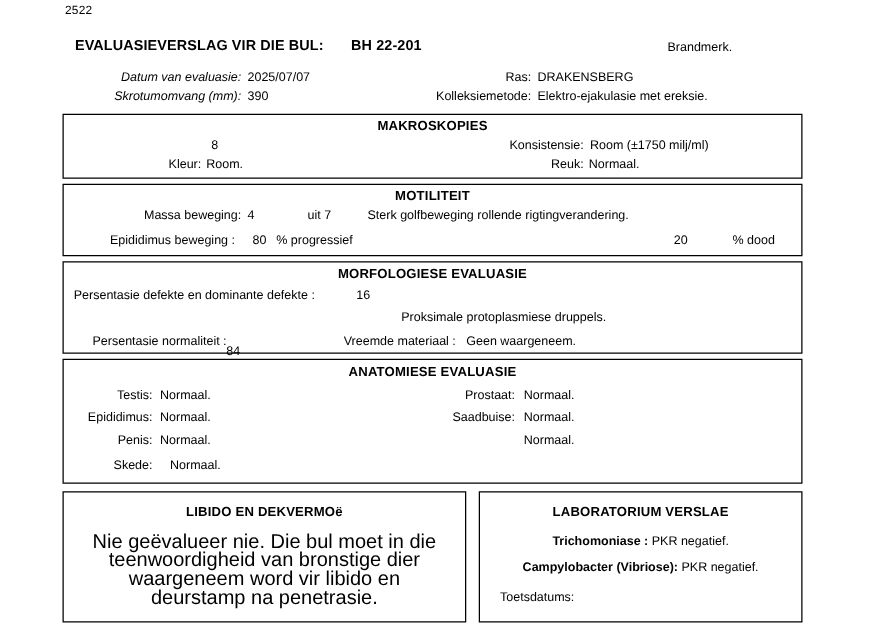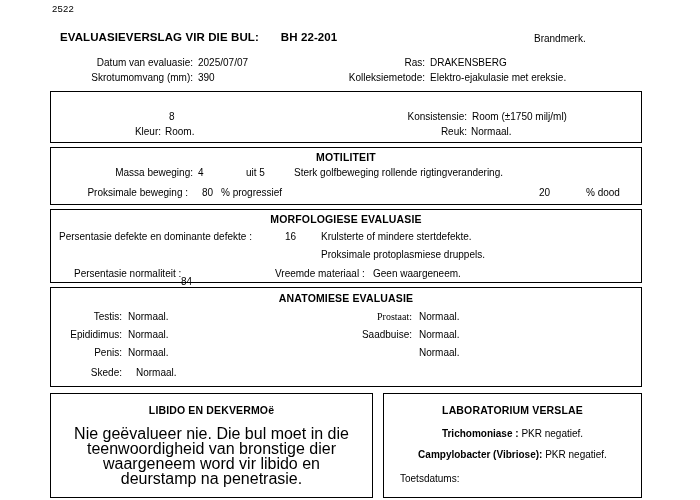--- a/index.html
+++ b/index.html
@@ -67,21 +67,21 @@
     text-align: right;
     white-space: nowrap;
   }
   .hdr-value {
     position: absolute;
     text-align: left;
     white-space: nowrap;
   }
 
   
-  .hdr-l-label { right: 507px; }      
+  .hdr-l-label { right: 507px; font-style: italic; }      
   .hdr-l-value { left: 198px; }
 
   
   .hdr-r-label { right: 275px; }      
   .hdr-r-value { left: 430px; }
 
   .row-date { top: 56px; left: 0; width: 700px; }
   .row-scrotum { top: 71px; left: 0; width: 700px; }
 
   
@@ -178,55 +178,55 @@
   </div>
 
   <div class="hdr-line row-scrotum">
     <span class="hdr-label hdr-l-label">Skrotumomvang (mm):</span>
     <span class="hdr-value hdr-l-value">390</span>
     <span class="hdr-label hdr-r-label">Kolleksiemetode:</span>
     <span class="hdr-value hdr-r-value">Elektro-ejakulasie met ereksie.</span>
   </div>
 
   <div class="box" id="box-makroskopies">
+    <div class="box-title" style="top:3px;">MAKROSKOPIES</div>
 
     <span class="cell" style="top:18px; left:118px;">8</span>
 
     <span class="cell-r" style="top:18px; left:286px; width:130px;">Konsistensie:</span>
     <span class="cell" style="top:18px; left:421px;">Room (±1750 milj/ml)</span>
 
     <span class="cell-r" style="top:33px; left:0px; width:110px;">Kleur:</span>
     <span class="cell" style="top:33px; left:114px;">Room.</span>
 
     <span class="cell-r" style="top:33px; left:286px; width:130px;">Reuk:</span>
     <span class="cell" style="top:33px; left:420px;">Normaal.</span>
   </div>
 
   <div class="box" id="box-motiliteit">
     <div class="box-title" style="top:3px;">MOTILITEIT</div>
 
     <span class="cell-r" style="top:18px; left:0px; width:142px;">Massa beweging:</span>
     <span class="cell" style="top:18px; left:147px;">4</span>
-    <span class="cell" style="top:18px; left:195px;">uit 5</span>
+    <span class="cell" style="top:18px; left:195px;">uit 7</span>
     <span class="cell" style="top:18px; left:243px;">Sterk golfbeweging rollende rigtingverandering.</span>
 
-    <span class="cell-r" style="top:38px; left:0px; width:137px;">Proksimale beweging :</span>
+    <span class="cell-r" style="top:38px; left:0px; width:137px;">Epididimus beweging :</span>
     <span class="cell" style="top:38px; left:151px;">80</span>
     <span class="cell" style="top:38px; left:170px;">% progressief</span>
 
     <span class="cell" style="top:38px; left:488px;">20</span>
     <span class="cell" style="top:38px; left:535px;text-align:center;">% dood</span>
   </div>
 
   <div class="box" id="box-morfologie">
     <div class="box-title" style="top:3px;">MORFOLOGIESE EVALUASIE</div>
 
     <span class="cell" style="top:20px; left:8px;">Persentasie defekte en dominante defekte :</span>
     <span class="cell" style="top:20px; left:234px;">16</span>
-    <span class="cell" style="top:20px; left:270px;">Krulsterte of mindere stertdefekte.</span>
 
     <span class="cell" style="top:38px; left:270px;">Proksimale protoplasmiese druppels.</span>
 
     <span class="cell" style="top:57px; left:8px;margin-left:15px;">Persentasie normaliteit :</span>
     <span class="cell" style="top:65px; left:130px;">84</span>
     <span class="cell" style="top:57px; left:224px;">Vreemde materiaal :</span>
     <span class="cell" style="top:57px; left:322px;">Geen waargeneem.</span>
   </div>
 
   <div class="box" id="box-anatomie">
@@ -237,21 +237,21 @@
 
     <span class="cell-r" style="top:40px; left:0px; width:71px;">Epididimus:</span>
     <span class="cell" style="top:40px; left:77px;">Normaal.</span>
 
     <span class="cell-r" style="top:58px; left:0px; width:71px;">Penis:</span>
     <span class="cell" style="top:58px; left:77px;">Normaal.</span>
 
     <span class="cell-r" style="top:78px; left:0px; width:71px;">Skede:</span>
     <span class="cell" style="top:78px; left:85px;">Normaal.</span>
 
-    <span class="cell-r" style="top:22px; left:230px; width:131px;font-family:Liberation Serif, serif;">Prostaat:</span>
+    <span class="cell-r" style="top:22px; left:230px; width:131px;">Prostaat:</span>
     <span class="cell" style="top:22px; left:368px;">Normaal.</span>
 
     <span class="cell-r" style="top:40px; left:230px; width:131px;">Saadbuise:</span>
     <span class="cell" style="top:40px; left:368px;">Normaal.</span>
 
     <span class="cell" style="top:58px; left:368px;">Normaal.</span>
   </div>
 
   <div class="box" id="box-libido">
     <div class="box-title" style="top:10px;">LIBIDO EN DEKVERMOë</div>

